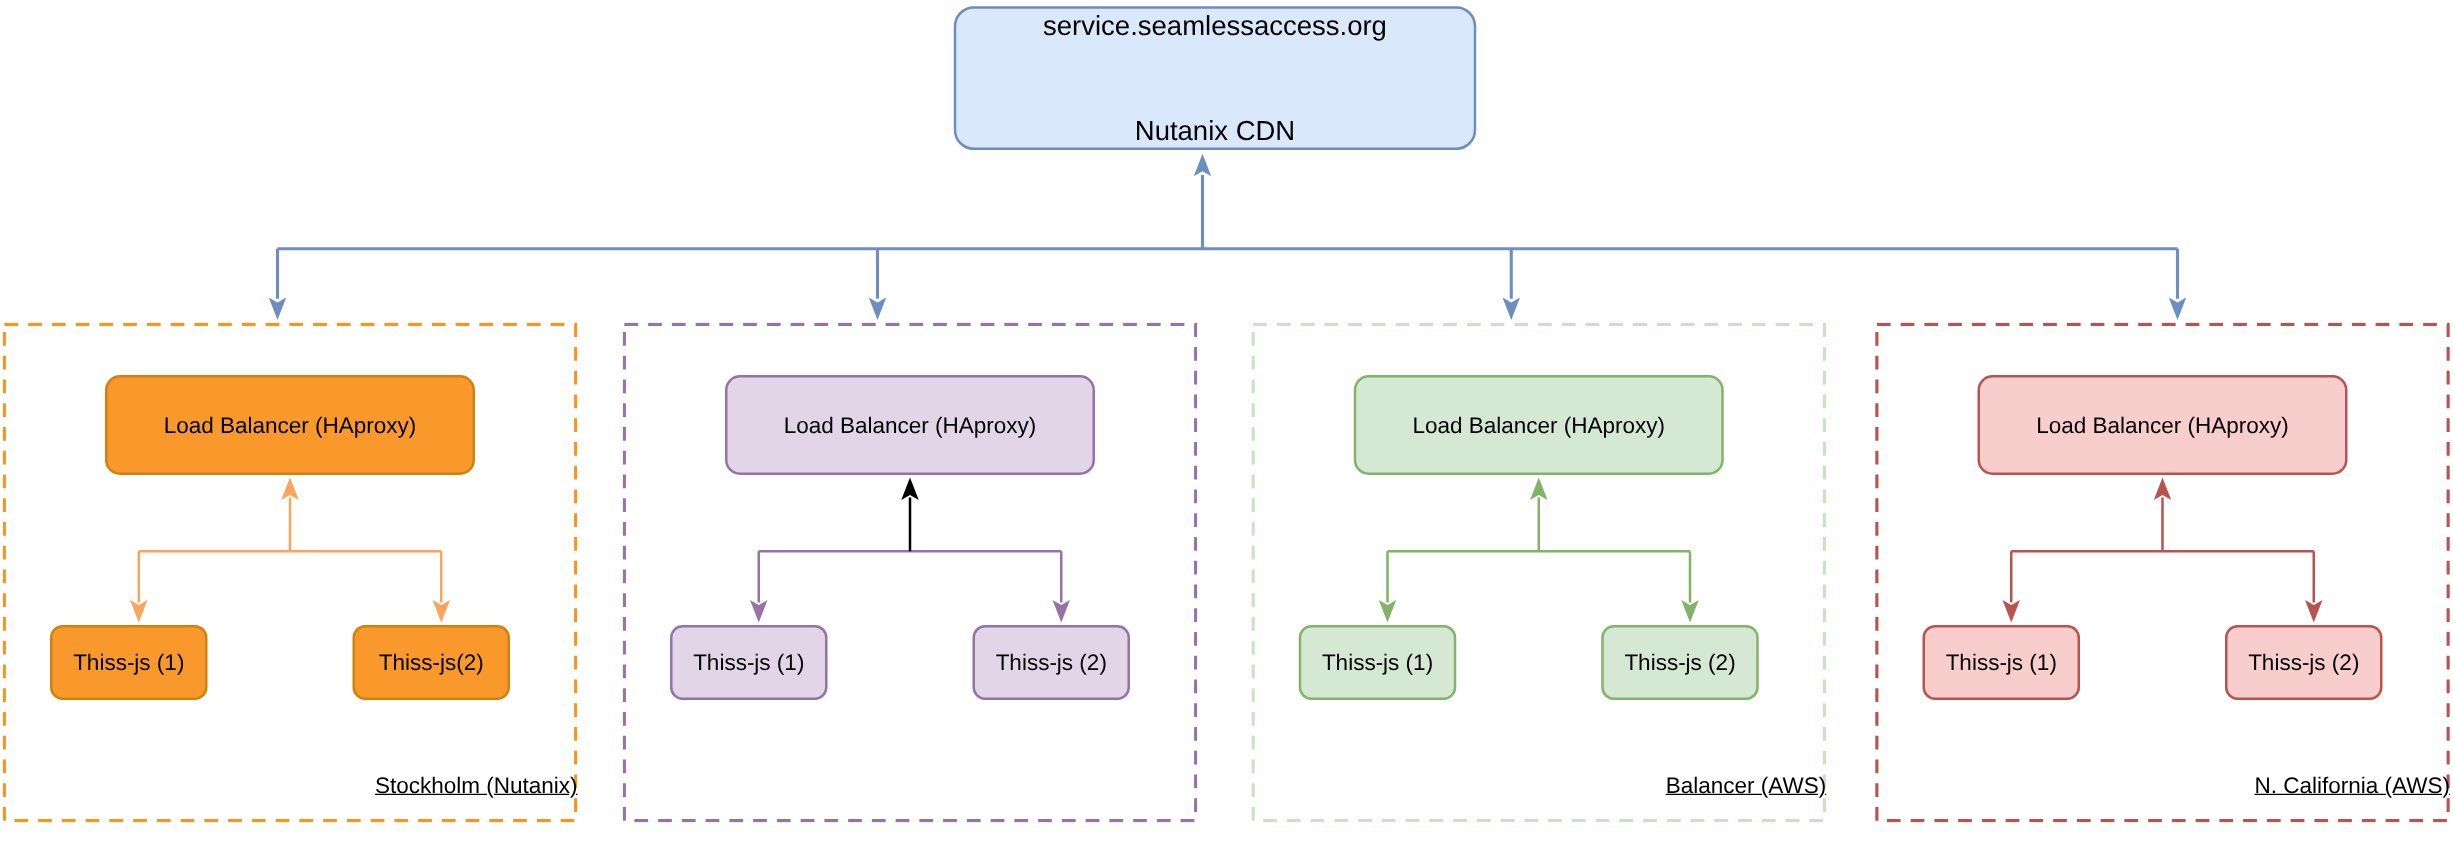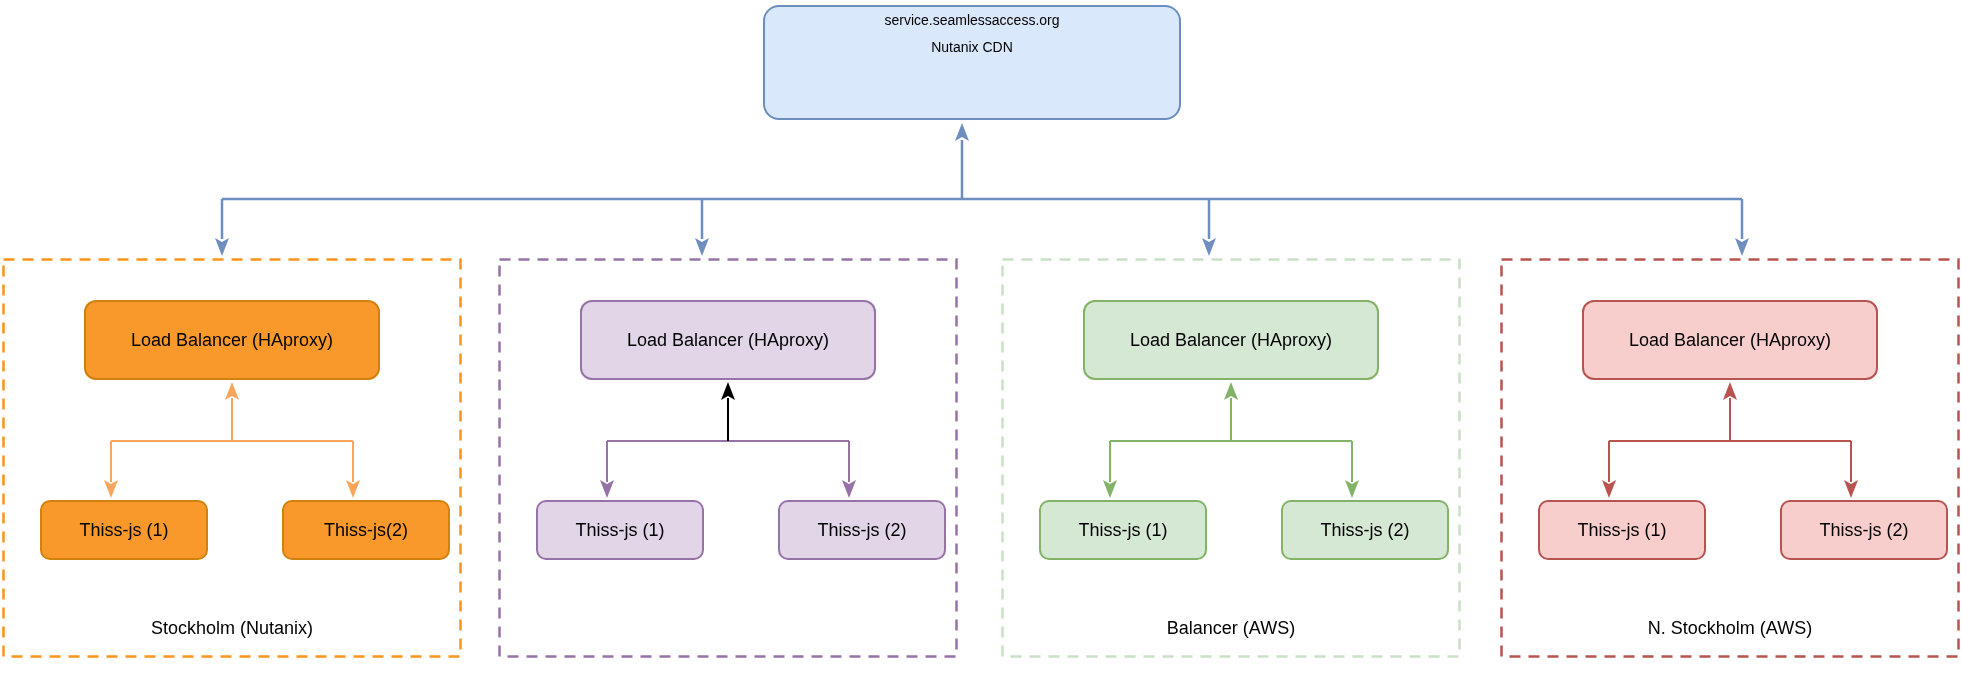--- a/index.html
+++ b/index.html
@@ -7,22 +7,22 @@
     position:relative; width:1962px; height:678px; background:#ffffff;
     font-family:"Liberation Sans", sans-serif; color:#000; overflow:hidden;
   }
   svg { position:absolute; left:0; top:0; pointer-events:none; }
 
   
   .cdn-box {
     position:absolute; left:763px; top:5px; width:418px; height:115px;
     box-sizing:border-box; background:var(--fill,#dae8fc);
     border:2px solid var(--stroke,#6c8ebf); border-radius:16px;
-    display:flex; flex-direction:column; align-items:center; justify-content:flex-start;
-    font-size:14px; line-height:27px; text-align:center;
+    display:flex; flex-direction:column; align-items:center; justify-content:space-between;
+    font-size:22px; line-height:27px; text-align:center;
   }
 
   
   .blue-tree path { stroke:var(--arrow,#6e8ebf); stroke-width:2.5; fill:none; }
   .blue-tree polygon { fill:var(--arrow,#6e8ebf); }
 
   
   .region { position:absolute; top:258px; width:460px; height:400px; }
   .region svg { width:460px; height:400px; }
   .region .rborder { fill:none; stroke:var(--border,#999); stroke-width:2.5; stroke-dasharray:11 8; }
@@ -31,27 +31,27 @@
   .region .branch-head { fill:var(--arrow,#999); }
   .region .stem-head   { fill:var(--stem,#999); }
 
   .node {
     position:absolute; box-sizing:border-box;
     background:var(--fill,#eee); border:2px solid var(--stroke,#888);
     display:flex; align-items:center; justify-content:center;
     font-size:18px; color:#000; white-space:nowrap;
   }
   .lb    { left:82px; top:42px; width:296px; height:80px; border-radius:12px; }
-  .thiss { top:242px; width:168px; height:60px; border-radius:10px; }
+  .thiss { top:242px; width:126px; height:60px; border-radius:10px; }
   .thiss.left  { left:38px; }
   .thiss.right { left:280px; }
 
   .region-label {
     position:absolute; left:0; right:0; top:358px; height:24px; line-height:24px;
-    text-align:center; font-size:18px; color:#000;
+    text-align:right; font-size:18px; color:#000;text-decoration:underline;
   }
 
   .r0 { left:2px; }  .r1 { left:498px; }  .r2 { left:1001px; }  .r3 { left:1500px; }
 </style>
 </head>
 <body>
 
 <div class="canvas">
 
   <svg class="blue-tree" width="1962" height="678" viewBox="0 0 1962 678" style="--arrow: #6e8ebf;">
@@ -117,16 +117,16 @@
       <rect class="rborder" x="1.5" y="1.5" width="457" height="397"></rect>
       <path class="branch" d="M109,183 H351 M109,183 V224 M351,183 V224"></path>
       <path class="stem" d="M230,183 V140"></path>
       <polygon class="stem-head" points="230,124 237,142 230,138 223,142"></polygon>
       <polygon class="branch-head" points="109,240 116,222 109,226 102,222"></polygon>
       <polygon class="branch-head" points="351,240 358,222 351,226 344,222"></polygon>
     </svg>
     <div class="node lb">Load Balancer (HAproxy)</div>
     <div class="node thiss left">Thiss-js (1)</div>
     <div class="node thiss right">Thiss-js (2)</div>
-    <div class="region-label">N. Stockholm (AWS)</div>
+    <div class="region-label">N. California (AWS)</div>
   </div>
 
 </div>
 
 </body></html>

